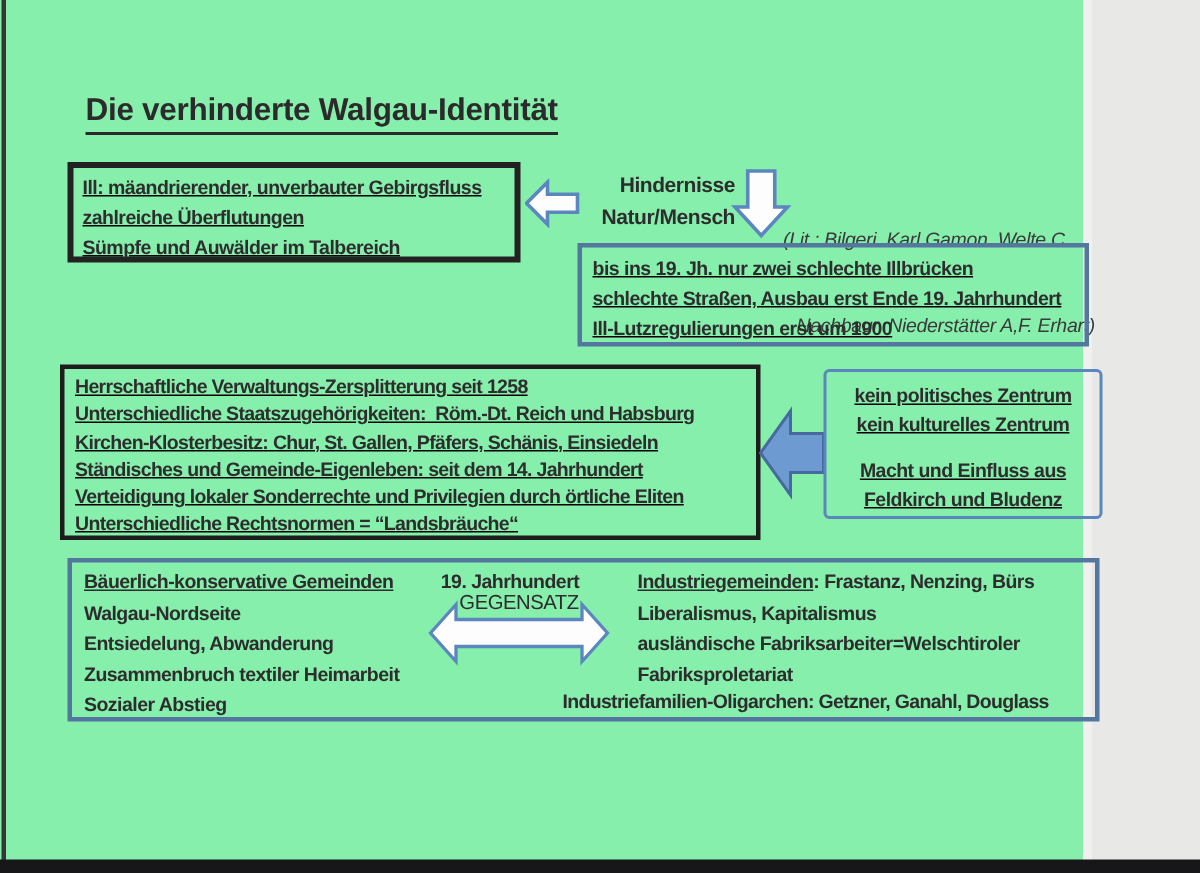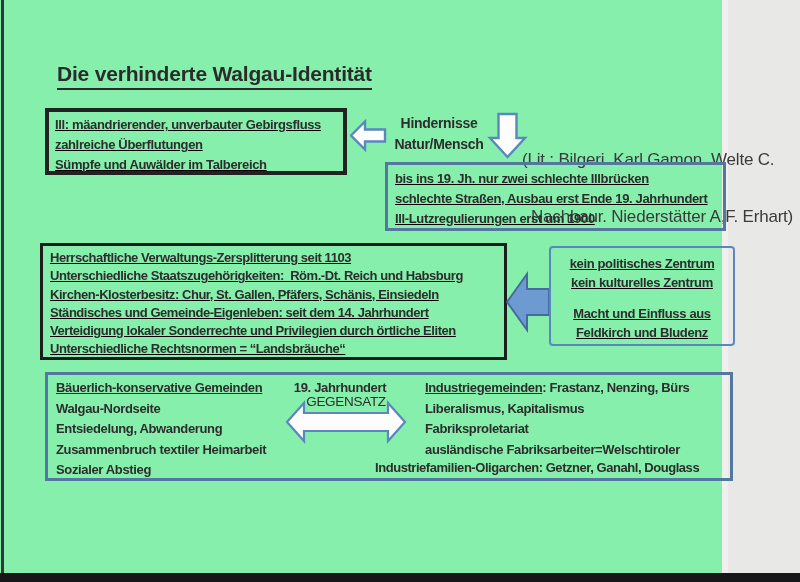--- a/index.html
+++ b/index.html
@@ -26,24 +26,24 @@
   #infrastructure-box{left:385px;top:162px;width:341px;height:69px;border:3px solid #54779f;
              padding:4px 0 0 7px;}
   #governance-box{left:40px;top:243px;width:467px;height:117px;border:3px solid #1d1d1d;
              padding:3px 0 0 7px;}
   #governance-box .btext{line-height:18.3px;}
   #zentrum-box{left:549px;top:246px;width:186px;height:100px;border:2.5px solid #5b87be;
              border-radius:4px;text-align:center;padding-top:6px;}
   #zentrum-box .btext{line-height:19px;}
   #contrast-box{left:45px;top:372px;width:688px;height:109px;border:3px solid #54779f;}
 
-  #hindernisse{left:388px;top:113px;width:102px;text-align:center;}
+  #hindernisse{left:388px;top:113px;width:102px;text-align:right;}
   #hindernisse .btext{font-size:14px;line-height:21px;letter-spacing:-0.3px;}
-  #citation{left:522px;top:112px;width:245px;color:#3a3a3a;
-            font-size:17px;line-height:19px;letter-spacing:-0.2px;white-space:pre;}
+  #citation{left:522px;top:112px;width:245px;font-style:italic;color:#3a3a3a;
+            font-size:13px;line-height:19px;letter-spacing:-0.2px;white-space:pre;}
   #citation .c2{padding-left:9px;}
 
   #contrast-left{left:8px;top:3px;}
   #contrast-left .btext{line-height:20.6px;}
   #contrast-period{left:227px;top:3px;width:130px;text-align:center;}
   #contrast-arrow{left:237px;top:24px;z-index:2;}
   #contrast-label{left:237px;top:19px;width:122px;text-align:center;z-index:3;
                   font-size:13.5px;color:#2d2d2d;letter-spacing:-0.3px;white-space:pre;}
   #contrast-right{left:377px;top:3px;}
   #contrast-right .btext{line-height:20.6px;}
@@ -87,21 +87,21 @@
     <div class="c2">Nachbaur. Niederstätter A,F. Erhart)</div>
   </div>
 
   <div id="infrastructure-box" class="abs box">
     <div class="btext">bis ins 19. Jh. nur zwei schlechte Illbrücken</div>
     <div class="btext">schlechte Straßen, Ausbau erst Ende 19. Jahrhundert</div>
     <div class="btext">Ill-Lutzregulierungen erst um 1900</div>
   </div>
 
   <div id="governance-box" class="abs box">
-    <div class="btext tight">Herrschaftliche Verwaltungs-Zersplitterung seit 1103</div>
+    <div class="btext tight">Herrschaftliche Verwaltungs-Zersplitterung seit 1258</div>
     <div class="btext tight">Unterschiedliche Staatszugehörigkeiten:  Röm.-Dt. Reich und Habsburg</div>
     <div class="btext tight">Kirchen-Klosterbesitz: Chur, St. Gallen, Pfäfers, Schänis, Einsiedeln</div>
     <div class="btext tight">Ständisches und Gemeinde-Eigenleben: seit dem 14. Jahrhundert</div>
     <div class="btext tight">Verteidigung lokaler Sonderrechte und Privilegien durch örtliche Eliten</div>
     <div class="btext tight">Unterschiedliche Rechtsnormen = “Landsbräuche“</div>
   </div>
 
   <div class="abs" style="left:506px;top:262px;">
     <svg width="44" height="81" viewBox="0 0 44 81">
       <polygon points="1,40 21,12 21,27 43,27 43,53 21,53 21,68" fill="#6d9ad0" stroke="#48699e" stroke-width="2" stroke-linejoin="miter"></polygon>
@@ -129,22 +129,22 @@
     <div id="contrast-arrow" class="abs">
       <svg width="122" height="46" viewBox="0 0 122 46">
         <polygon points="2,23 19,4 19,14 103,14 103,4 120,23 103,42 103,32 19,32 19,42" fill="#fdfdfd" stroke="#5b87be" stroke-width="2.2" stroke-linejoin="miter"></polygon>
       </svg>
     </div>
     <div id="contrast-label" class="abs">GEGENSATZ</div>
 
     <div id="contrast-right" class="abs">
       <div class="btext"><span class="u">Industriegemeinden</span><span>: Frastanz, Nenzing, Bürs</span></div>
       <div class="btext">Liberalismus, Kapitalismus</div>
+      <div class="btext">ausländische Fabriksarbeiter=Welschtiroler</div>
       <div class="btext">Fabriksproletariat</div>
-      <div class="btext">ausländische Fabriksarbeiter=Welschtiroler</div>
     </div>
 
     <div id="contrast-bottom" class="abs btext tight">Industriefamilien-Oligarchen: Getzner, Ganahl, Douglass</div>
   </div>
 
   <div class="scan-left"></div>
   <div class="scan-bottom"></div>
 </div>
 
 </body></html>

